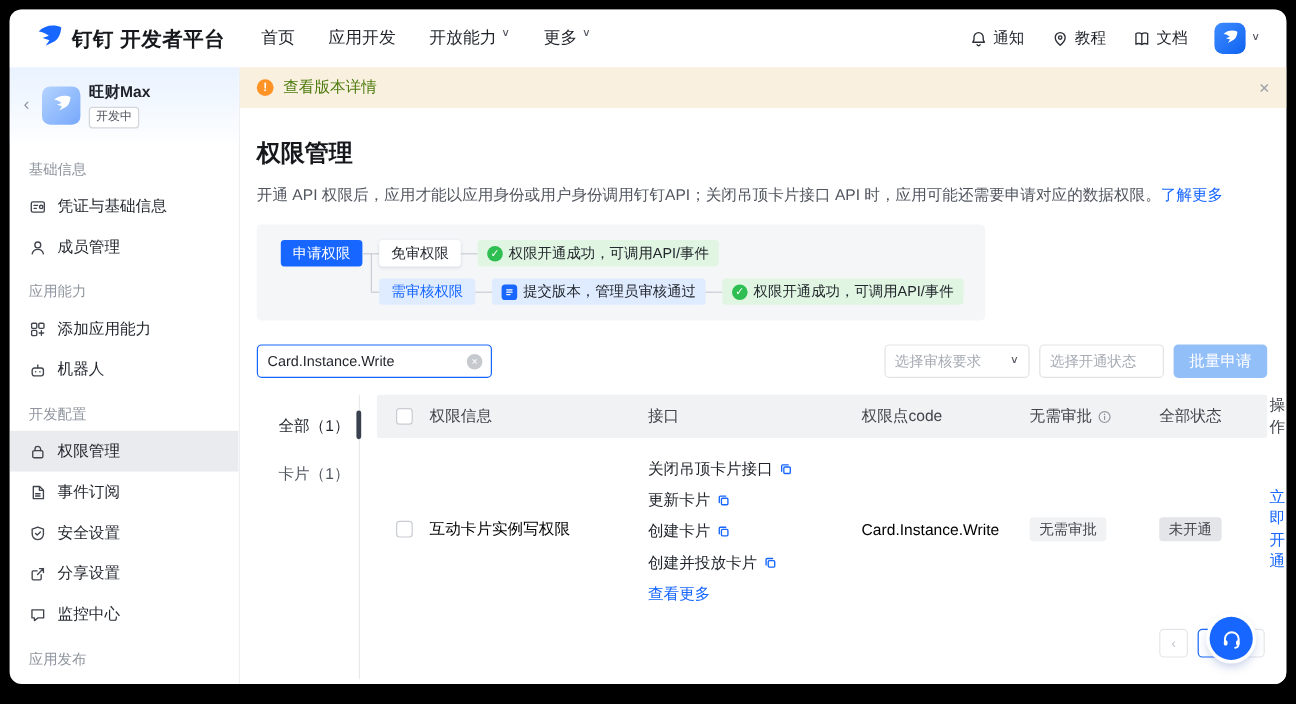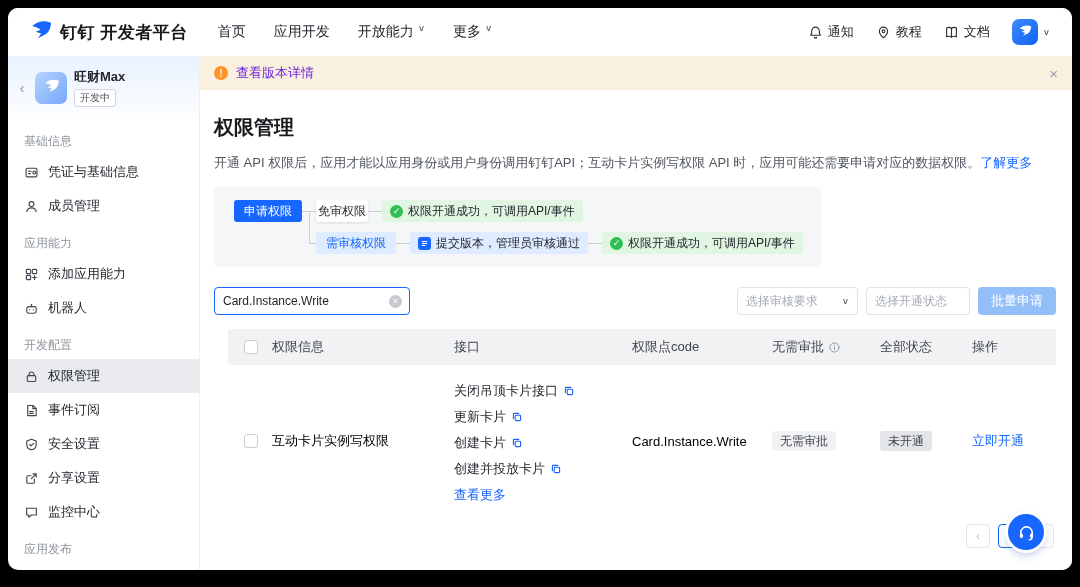--- a/index.html
+++ b/index.html
@@ -31,33 +31,33 @@
   .menu{flex:1;overflow:hidden;padding-top:2px}
   .group-title{padding:12px 16px 5px;font-size:12px;color:#8F959E}
   .menu-item{height:34px;display:flex;align-items:center;gap:9px;padding:0 16px;font-size:13px;color:#23272E;cursor:pointer}
   .menu-item svg{width:15px;height:15px;color:#40454D;flex:0 0 15px}
   .menu-item.active{background:#E9EBEE}
   
   .main{flex:1;display:flex;flex-direction:column;min-width:0;background:#fff}
   .banner{height:34px;flex:0 0 34px;background:#FAF0DF;display:flex;align-items:center;gap:8px;padding:0 14px;font-size:13px}
   .warn-dot{width:14px;height:14px;border-radius:50%;background:#FF9326;color:#fff;font-size:10px;font-weight:700;display:flex;align-items:center;justify-content:center;flex:0 0 14px}
   .banner-text{color:#3B404A}
-  .banner-link{color:#6d28d9;cursor:pointer;text-decoration:none}
+  .banner-link{color:#4d7c0f;cursor:pointer;text-decoration:none}
   .banner-close{margin-left:auto;color:#9BA0A8;font-size:15px;cursor:pointer;line-height:1}
   .content{flex:1;padding:16px 16px 0 14px;min-height:0}
   h1{font-size:20px;color:#16181C;font-weight:700;margin:8px 0 13px}
   .desc{font-size:13px;color:#51565F;margin-bottom:15px;white-space:nowrap}
   .link{color:#1666FF;cursor:pointer;text-decoration:none}
   
   .flowbox{position:relative;background:#F5F6F8;border-radius:4px;padding:13px 18px 13px 20px;width:fit-content;margin-bottom:20px}
   .frow{display:flex;align-items:center}
   .frow+.frow{margin-top:10px}
   .fbtn{width:68px;height:22px;line-height:22px;text-align:center;background:#1666FF;color:#fff;font-size:12px;border-radius:3px}
   .fline{width:14px;height:1px;background:#C9CDD4}
-  .fbox{width:52px;height:22px;line-height:22px;text-align:center;background:#fff;color:#1F2329;font-size:12px;border-radius:3px;box-shadow:0 1px 3px rgba(30,40,60,.12)}
+  .fbox{width:68px;height:22px;line-height:22px;text-align:center;background:#fff;color:#1F2329;font-size:12px;border-radius:3px;box-shadow:0 1px 3px rgba(30,40,60,.12)}
   .fbox.blue{width:80px;background:#DFEBFF;color:#1666FF;box-shadow:none}
   .fspacer{width:82px;flex:0 0 82px}
   .fbadge{display:flex;align-items:center;gap:5px;height:22px;padding:0 8px;font-size:12px;color:#23272E;border-radius:3px;white-space:nowrap}
   .fbadge.green{background:#E1F6E2}
   .fbadge.blue{background:#DFEBFF}
   .ck{width:13px;height:13px;border-radius:50%;background:#2FBE52;color:#fff;font-size:9px;display:flex;align-items:center;justify-content:center;flex:0 0 13px}
   .clip{width:13px;height:13px;border-radius:3px;background:#1666FF;display:flex;align-items:center;justify-content:center;flex:0 0 13px}
   .clip svg{width:9px;height:9px}
   .fvline{position:absolute;left:95px;top:24px;width:1px;height:32px;background:#C9CDD4}
   .fhstub{position:absolute;left:95px;top:56px;width:7px;height:1px;background:#C9CDD4}
@@ -270,21 +270,21 @@
     <main class="main">
 
       <div class="banner">
         <span class="warn-dot">!</span>
         <a class="banner-link">查看版本详情</a>
         <span class="banner-close">×</span>
       </div>
 
       <div class="content">
         <h1>权限管理</h1>
-        <p class="desc"><span>开通 API 权限后，应用才能以应用身份或用户身份调用钉钉API；互动卡片实例写权限 API 时，应用可能还需要申请对应的数据权限。</span><a class="link">了解更多</a></p>
+        <p class="desc"><span>开通 API 权限后，应用才能以应用身份或用户身份调用钉钉API；关闭吊顶卡片接口 API 时，应用可能还需要申请对应的数据权限。</span><a class="link">了解更多</a></p>
 
         <div class="flowbox">
           <div class="frow">
             <span class="fbtn">申请权限</span>
             <span class="fline"></span>
             <span class="fbox">免审权限</span>
             <span class="fline"></span>
             <span class="fbadge green">
               <span class="ck">✓</span>
               <span>权限开通成功，可调用API/事件</span>
@@ -323,20 +323,24 @@
               <span class="chev">∨</span>
             </div>
             <div class="selectbox">
               <span>选择开通状态</span>
             </div>
             <button class="btn-batch">批量申请</button>
           </div>
         </div>
 
         <div class="table-wrap">
+          <div class="cats">
+            <div class="cat active"><span>全部（1）</span></div>
+            <div class="cat secondary"><span>卡片（1）</span></div>
+          </div>
 
           <div class="table">
             <div class="thead">
               <span class="col c-check">
                   <span class="checkbox"></span>
                 </span>
               <span class="col c-info">权限信息</span>
               <span class="col c-api">接口</span>
               <span class="col c-code">权限点code</span>
               <span class="col c-appr">

